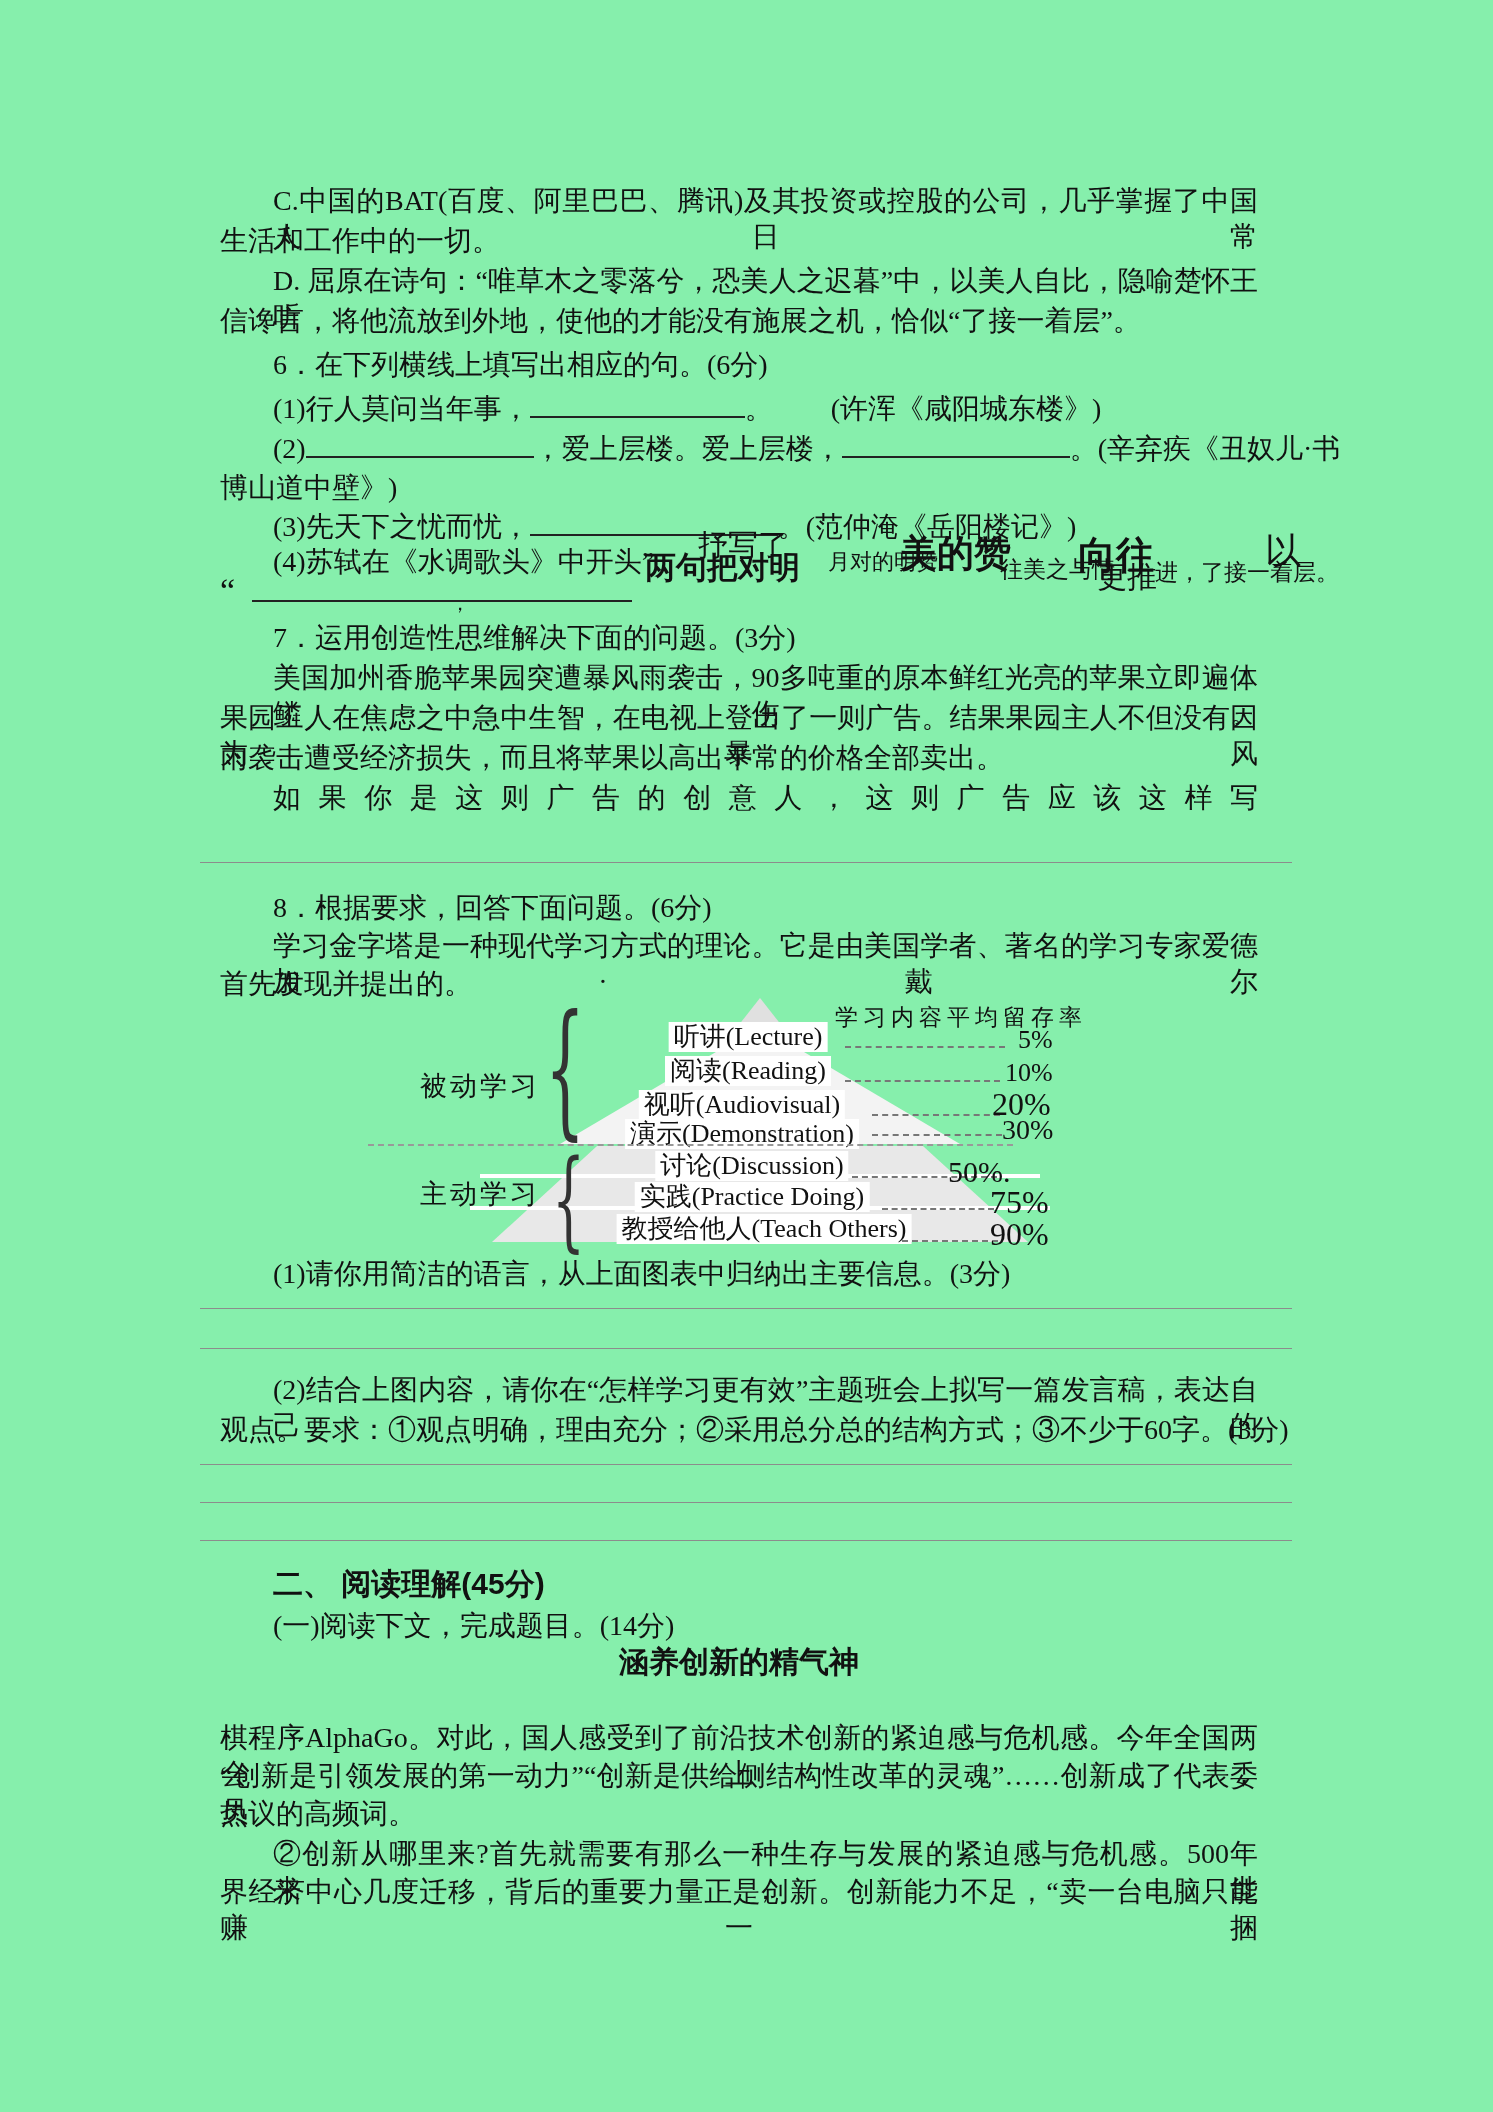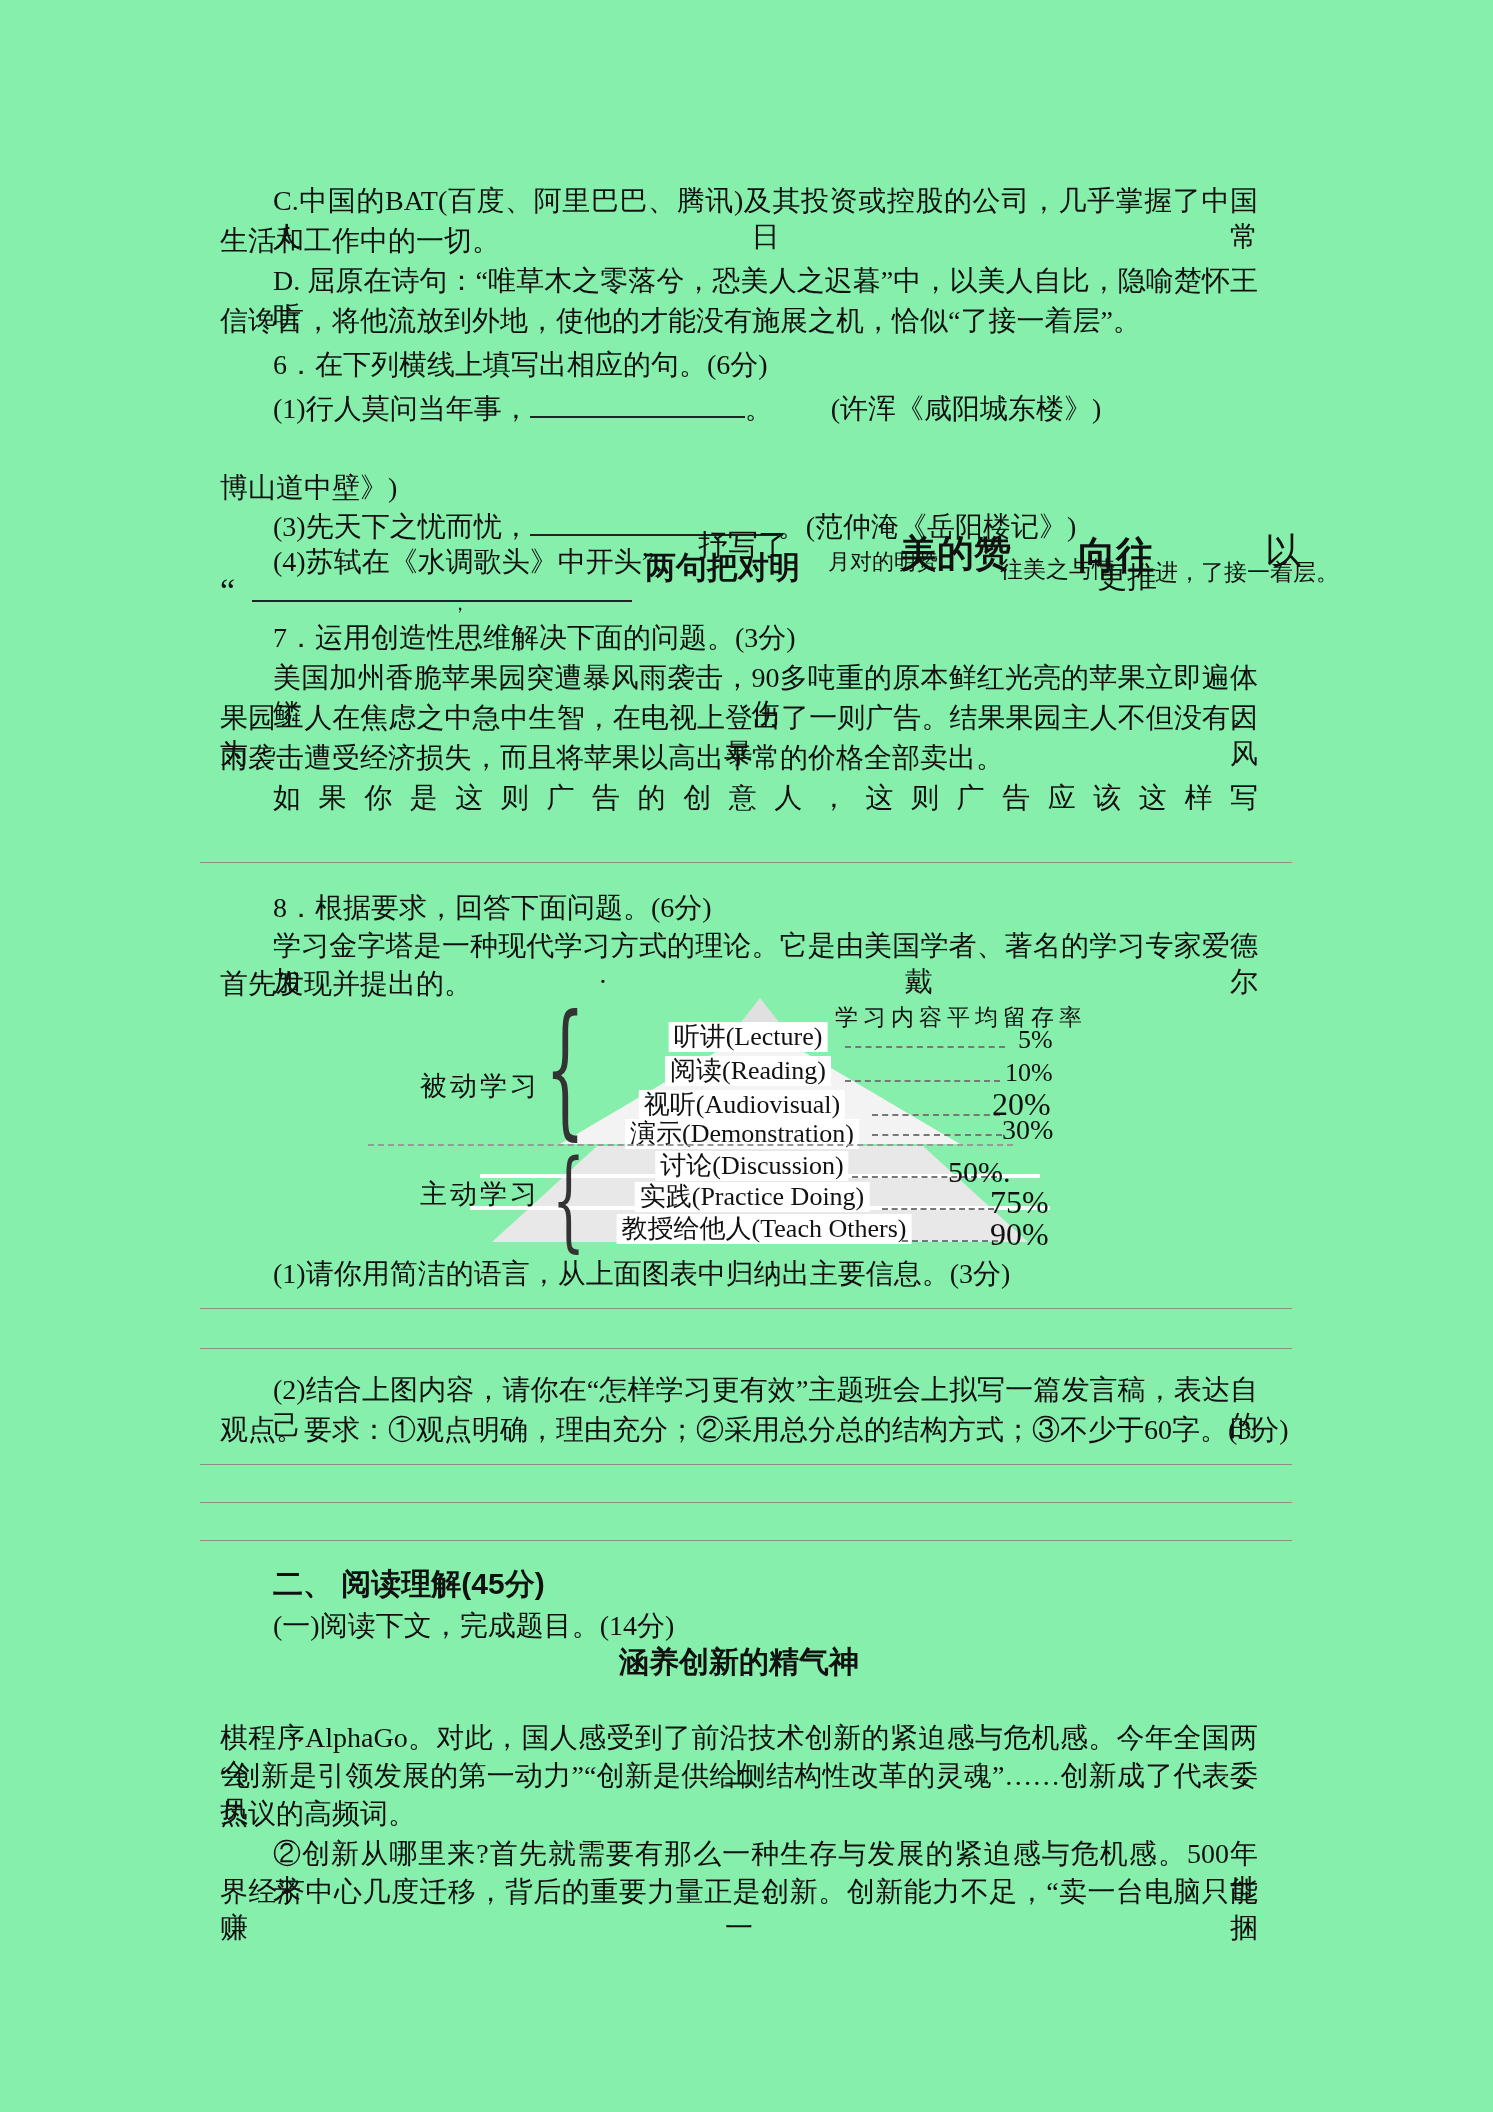--- a/index.html
+++ b/index.html
@@ -28,20 +28,23 @@
   <div class="ln" style="left:220px;top:223px">生活和工作中的一切。</div>
   <div class="ln j" style="left:273px;top:263px;width:985px">D. 屈原在诗句：“唯草木之零落兮，恐美人之迟暮”中，以美人自比，隐喻楚怀王听</div>
   <div class="ln" style="left:220px;top:303px">信谗言，将他流放到外地，使他的才能没有施展之机，恰似“了接一着层”。</div>
 
   <div class="ln" style="left:273px;top:347px">6．在下列横线上填写出相应的句。(6分)</div>
 
   <div class="ln" style="left:273px;top:390px">
     <span>(1)行人莫问当年事，</span><span class="blank" style="width:215px"></span><span>。</span><span style="margin-left:58px">(许浑《咸阳城东楼》)</span>
   </div>
 
+  <div class="ln" style="left:273px;top:430px">
+    <span>(2)</span><span class="blank" style="width:228px"></span><span>，爱上层楼。爱上层楼，</span><span class="blank" style="width:228px"></span><span>。(辛弃疾《丑奴儿·书</span>
+  </div>
   <div class="ln" style="left:220px;top:470px">博山道中壁》)</div>
 
   <div class="ln" style="left:273px;top:508px">
     <span>(3)先天下之忧而忧，</span><span class="blank" style="width:248px"></span><span>。(范仲淹《岳阳楼记》)</span>
   </div>
 
   <div class="ln" style="left:273px;top:544px">(4)苏轼在《水调歌头》中开头”</div>
   <div class="frag" style="left:698px;top:528px;font-size:30px">抒写了</div>
   <div class="frag" style="left:645px;top:551px;font-size:31px;font-weight:600">两句把对明</div>
   <div class="frag" style="left:828px;top:550px;font-size:22px">月对的明赞</div>

